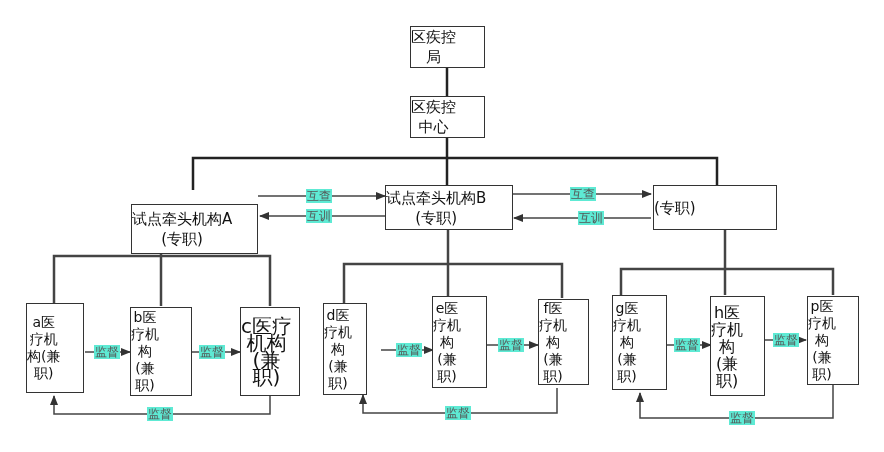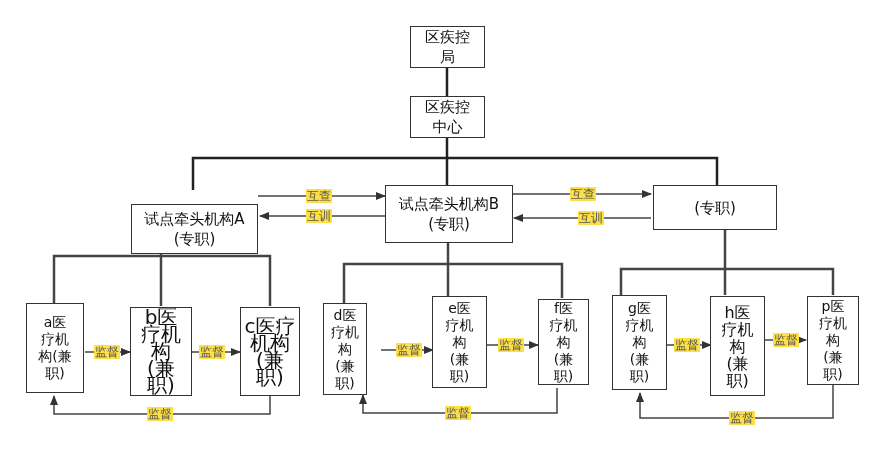--- a/index.html
+++ b/index.html
@@ -1,23 +1,23 @@
 <!DOCTYPE html>
 <html><head>
 <meta charset="utf-8">
 <style>
   html, body { margin:0; padding:0; background:#ffffff; }
   body { width:884px; height:452px; position:relative; overflow:hidden;
          font-family:"DejaVu Sans", "Liberation Sans", sans-serif; color:#111; }
   svg.lines { position:absolute; left:0; top:0; width:884px; height:452px; }
   .box { position:absolute; box-sizing:border-box; border:1.5px solid #333; background:#fff;
-         display:flex; align-items:center; justify-content:center; text-align:center;
+         display:flex; align-items:center; justify-content:flex-start; text-align:center;
          font-size:15px; line-height:20px; }
   .box span { display:block; }
-  .lbl { position:absolute; font-size:12px; color:#555; background:#fde047; padding:0 1px; line-height:14px; }
+  .lbl { position:absolute; font-size:12px; color:#555; background:#5eead4; padding:0 1px; line-height:14px; }
 </style>
 </head>
 <body>
 
 <svg class="lines" viewBox="0 0 884 452">
   <defs>
     <marker id="arr" markerWidth="10" markerHeight="8" refX="9" refY="4" orient="auto" markerUnits="userSpaceOnUse">
       <path d="M0,0 L10,4 L0,8 z" fill="#333"></path>
     </marker>
   </defs>
@@ -64,21 +64,21 @@
       <span>中心</span>
     </div>
 </div>
 
 <div class="box" style="left:131px;top:190px;width:127px;height:50px;margin-top:14px;">
   <div>
       <span>试点牵头机构A</span>
       <span>(专职)</span>
     </div>
 </div>
-<div class="box" style="left:385px;top:185px;width:128px;height:58px;">
+<div class="box" style="left:385px;top:185px;width:128px;height:45px;">
   <div>
       <span>试点牵头机构B</span>
       <span>(专职)</span>
     </div>
 </div>
 <div class="box" style="left:653px;top:185px;width:124px;height:45px;">
   <div>
       <span>(专职)</span>
     </div>
 </div>
@@ -90,21 +90,21 @@
 
 <div id="members">
     <div class="box" style="left: 26px; top: 303px; width: 58px; height: 90px; font-size: 14px; line-height: 17px;">
       <div>
         <span>a医</span>
         <span>疗机</span>
         <span>构(兼</span>
         <span>职)</span>
       </div>
     </div>
-    <div class="box" style="left: 130px; top: 307px; width: 62px; height: 89px; font-size: 20px; line-height: 17px;">
+    <div class="box" style="left: 130px; top: 307px; width: 62px; height: 89px; font-size: 14px; line-height: 17px;">
       <div>
         <span>b医</span>
         <span>疗机</span>
         <span>构</span>
         <span>(兼</span>
         <span>职)</span>
       </div>
     </div>
     <div class="box" style="left: 240px; top: 307px; width: 60px; height: 89px; font-size: 20px; line-height: 17px;">
       <div>

